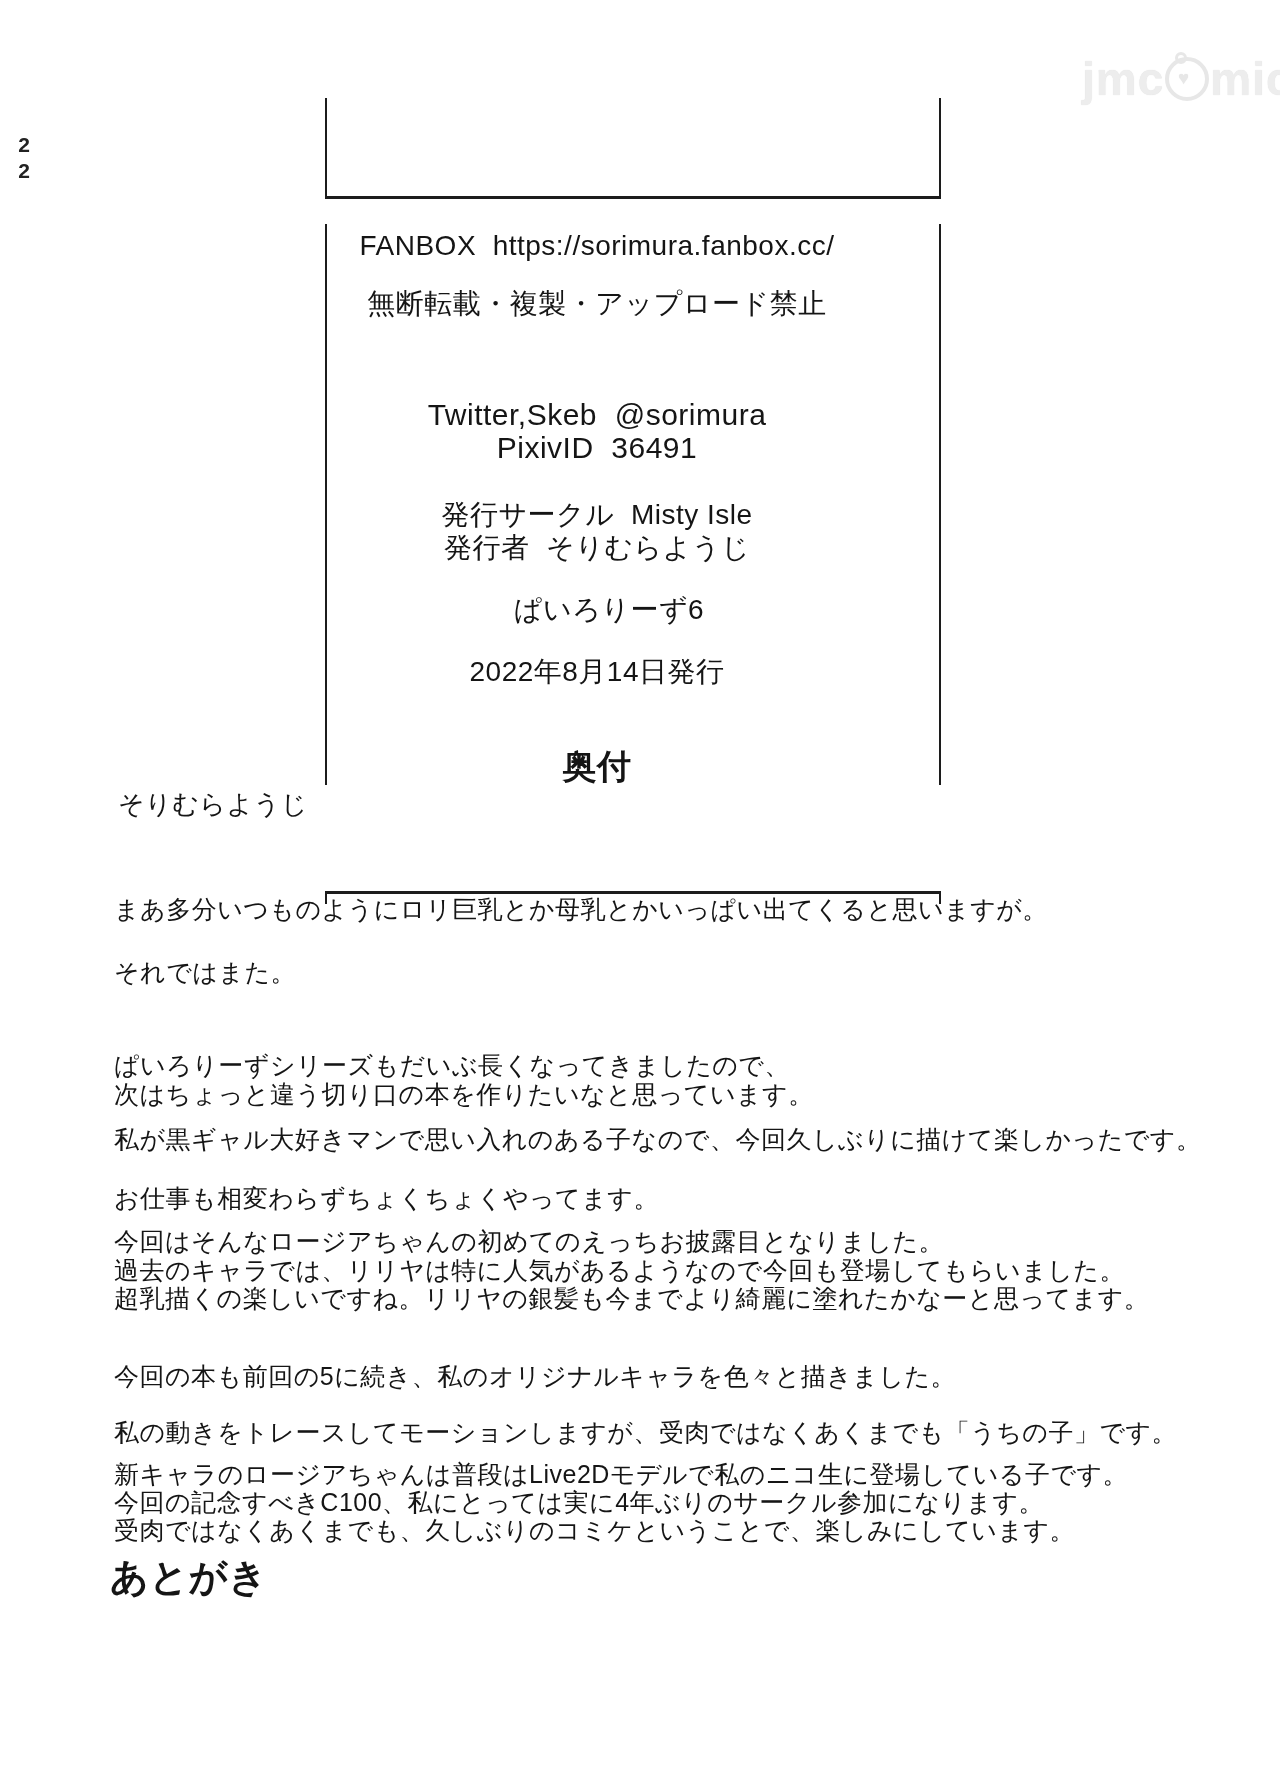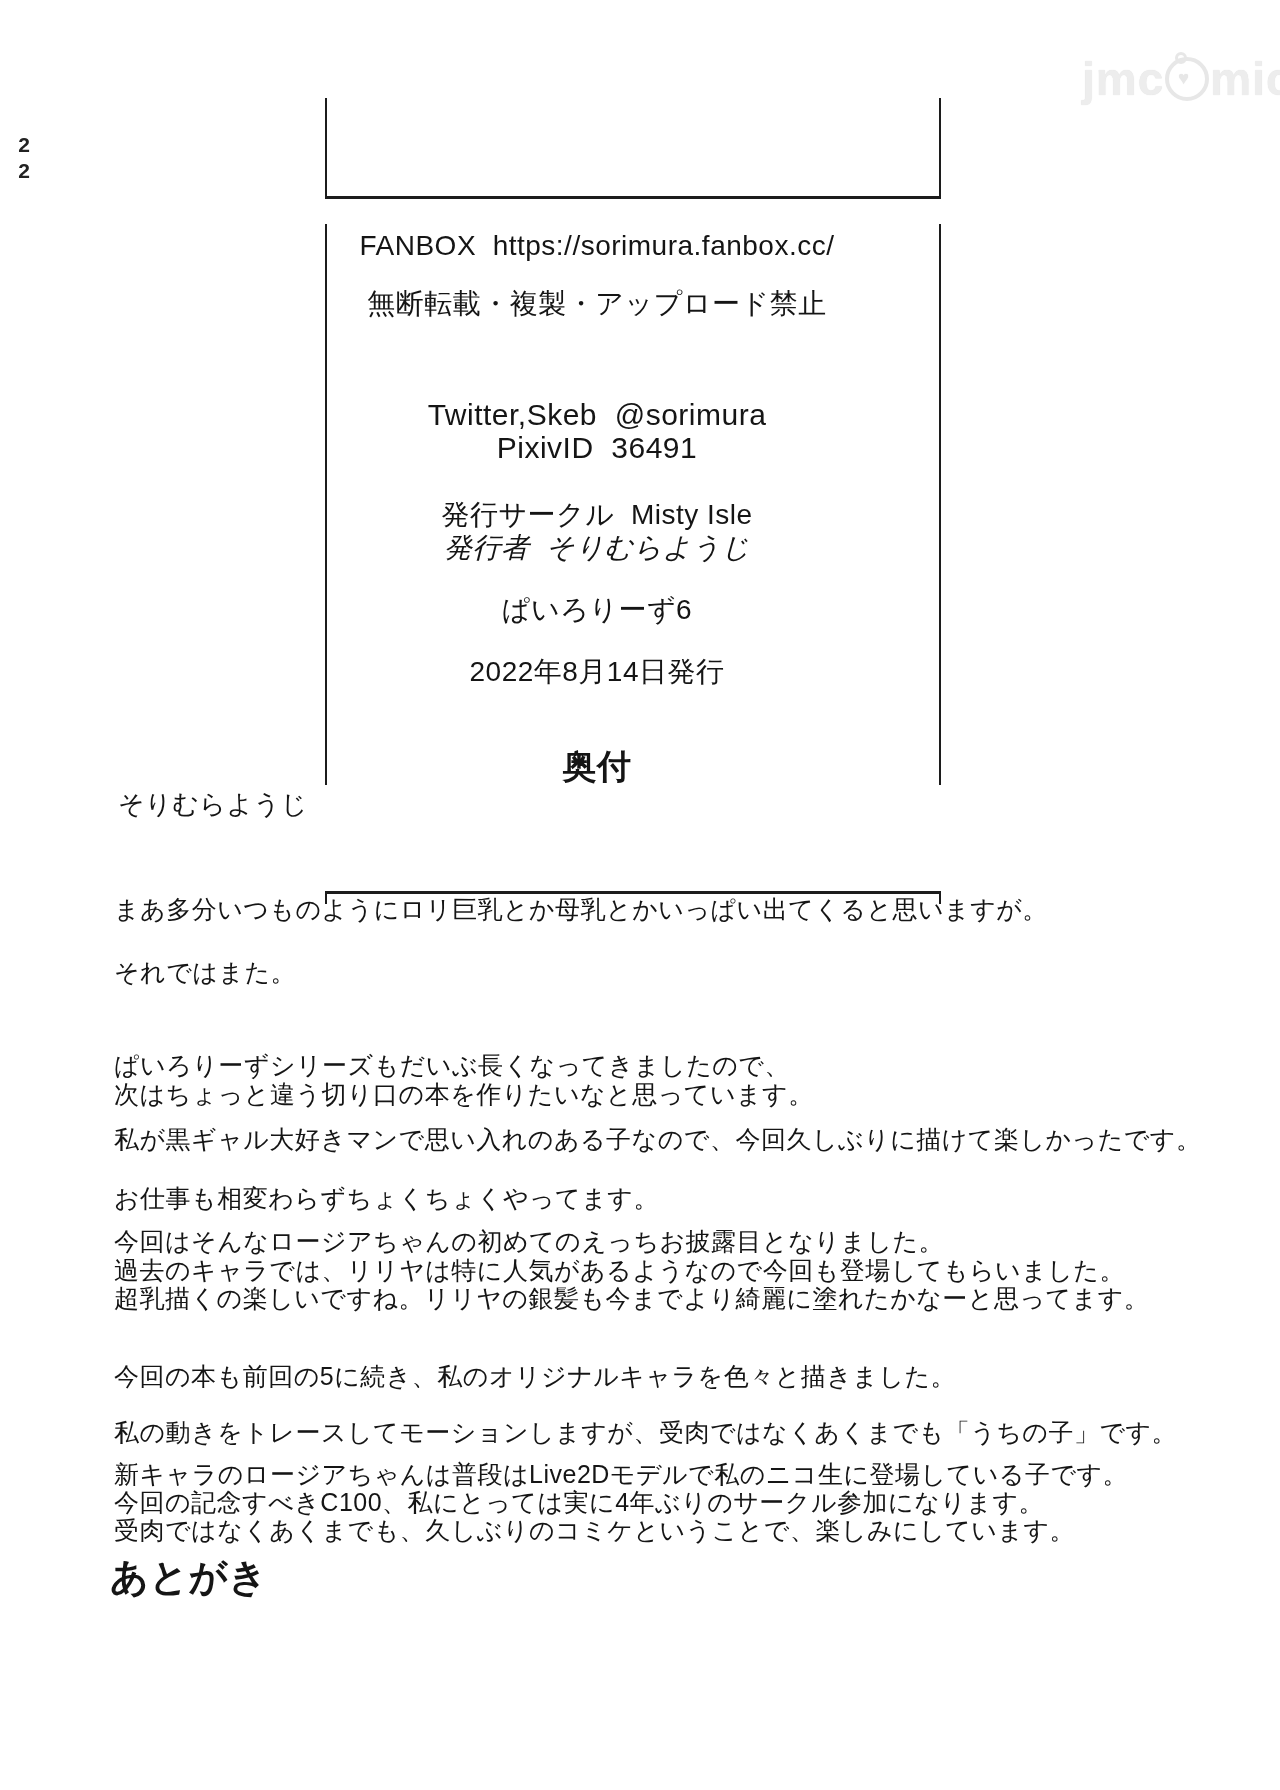--- a/index.html
+++ b/index.html
@@ -62,25 +62,25 @@
 <div class="cline" style="top:288px;">無断転載・複製・アップロード禁止</div>
 <div class="cline clip" style="top:337px;height:18px;">
   
 </div>
 <div class="cline" style="top:398px;font-size:30px;">Twitter,Skeb  @sorimura</div>
 <div class="cline" style="top:431px;font-size:30px;">PixivID  36491</div>
 <div class="cline clip" style="top:462px;height:7px;">
   
 </div>
 <div class="cline" style="top:499px;">発行サークル  Misty Isle</div>
-<div class="cline" style="top:532px;font-style:italic;">発行者  そりむらようじ</div>
+<div class="cline" style="top:532px;">発行者  そりむらようじ</div>
 <div class="cline clip" style="top:566px;height:17px;">
   
 </div>
-<div class="cline" style="top:594px;">ぱいろりーず6</div>
+<div class="cline" style="top:594px;margin-left:12px;">ぱいろりーず6</div>
 <div class="cline" style="top:656px;text-align:center;">2022年8月14日発行</div>
 <div class="cline bold" style="top:747px;font-size:34px;">奥付</div>
 
 <div class="bline" style="left:118px;top:790px;font-size:26px;">そりむらようじ</div>
 
 <div class="bline" style="top:895px;">まあ多分いつものようにロリ巨乳とか母乳とかいっぱい出てくると思いますが。</div>
 <div class="bline" style="top:958px;">それではまた。</div>
 <div class="bline clip" style="top:1007px;height:16px;">
   
 </div>

